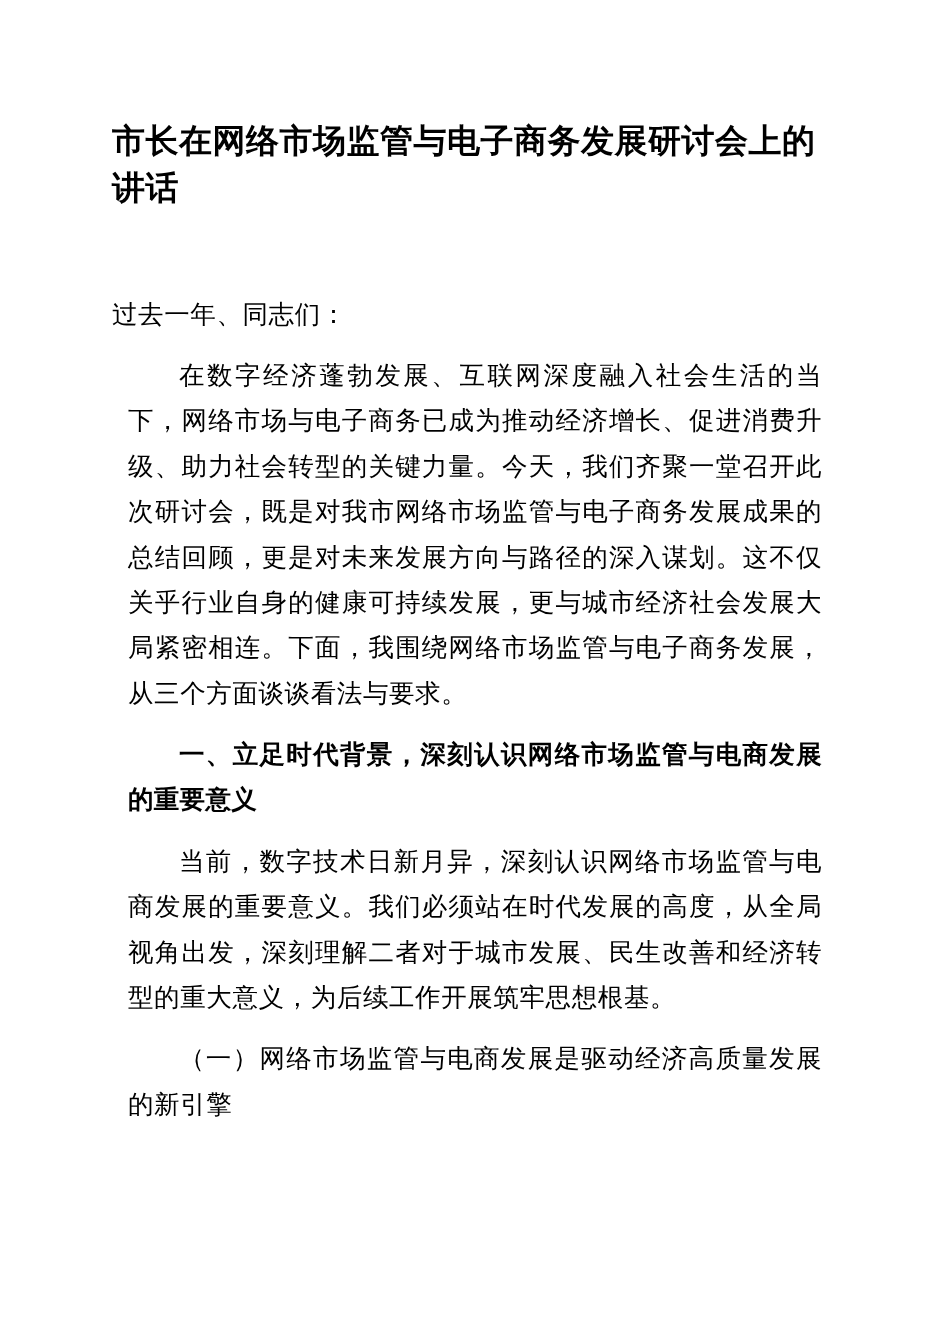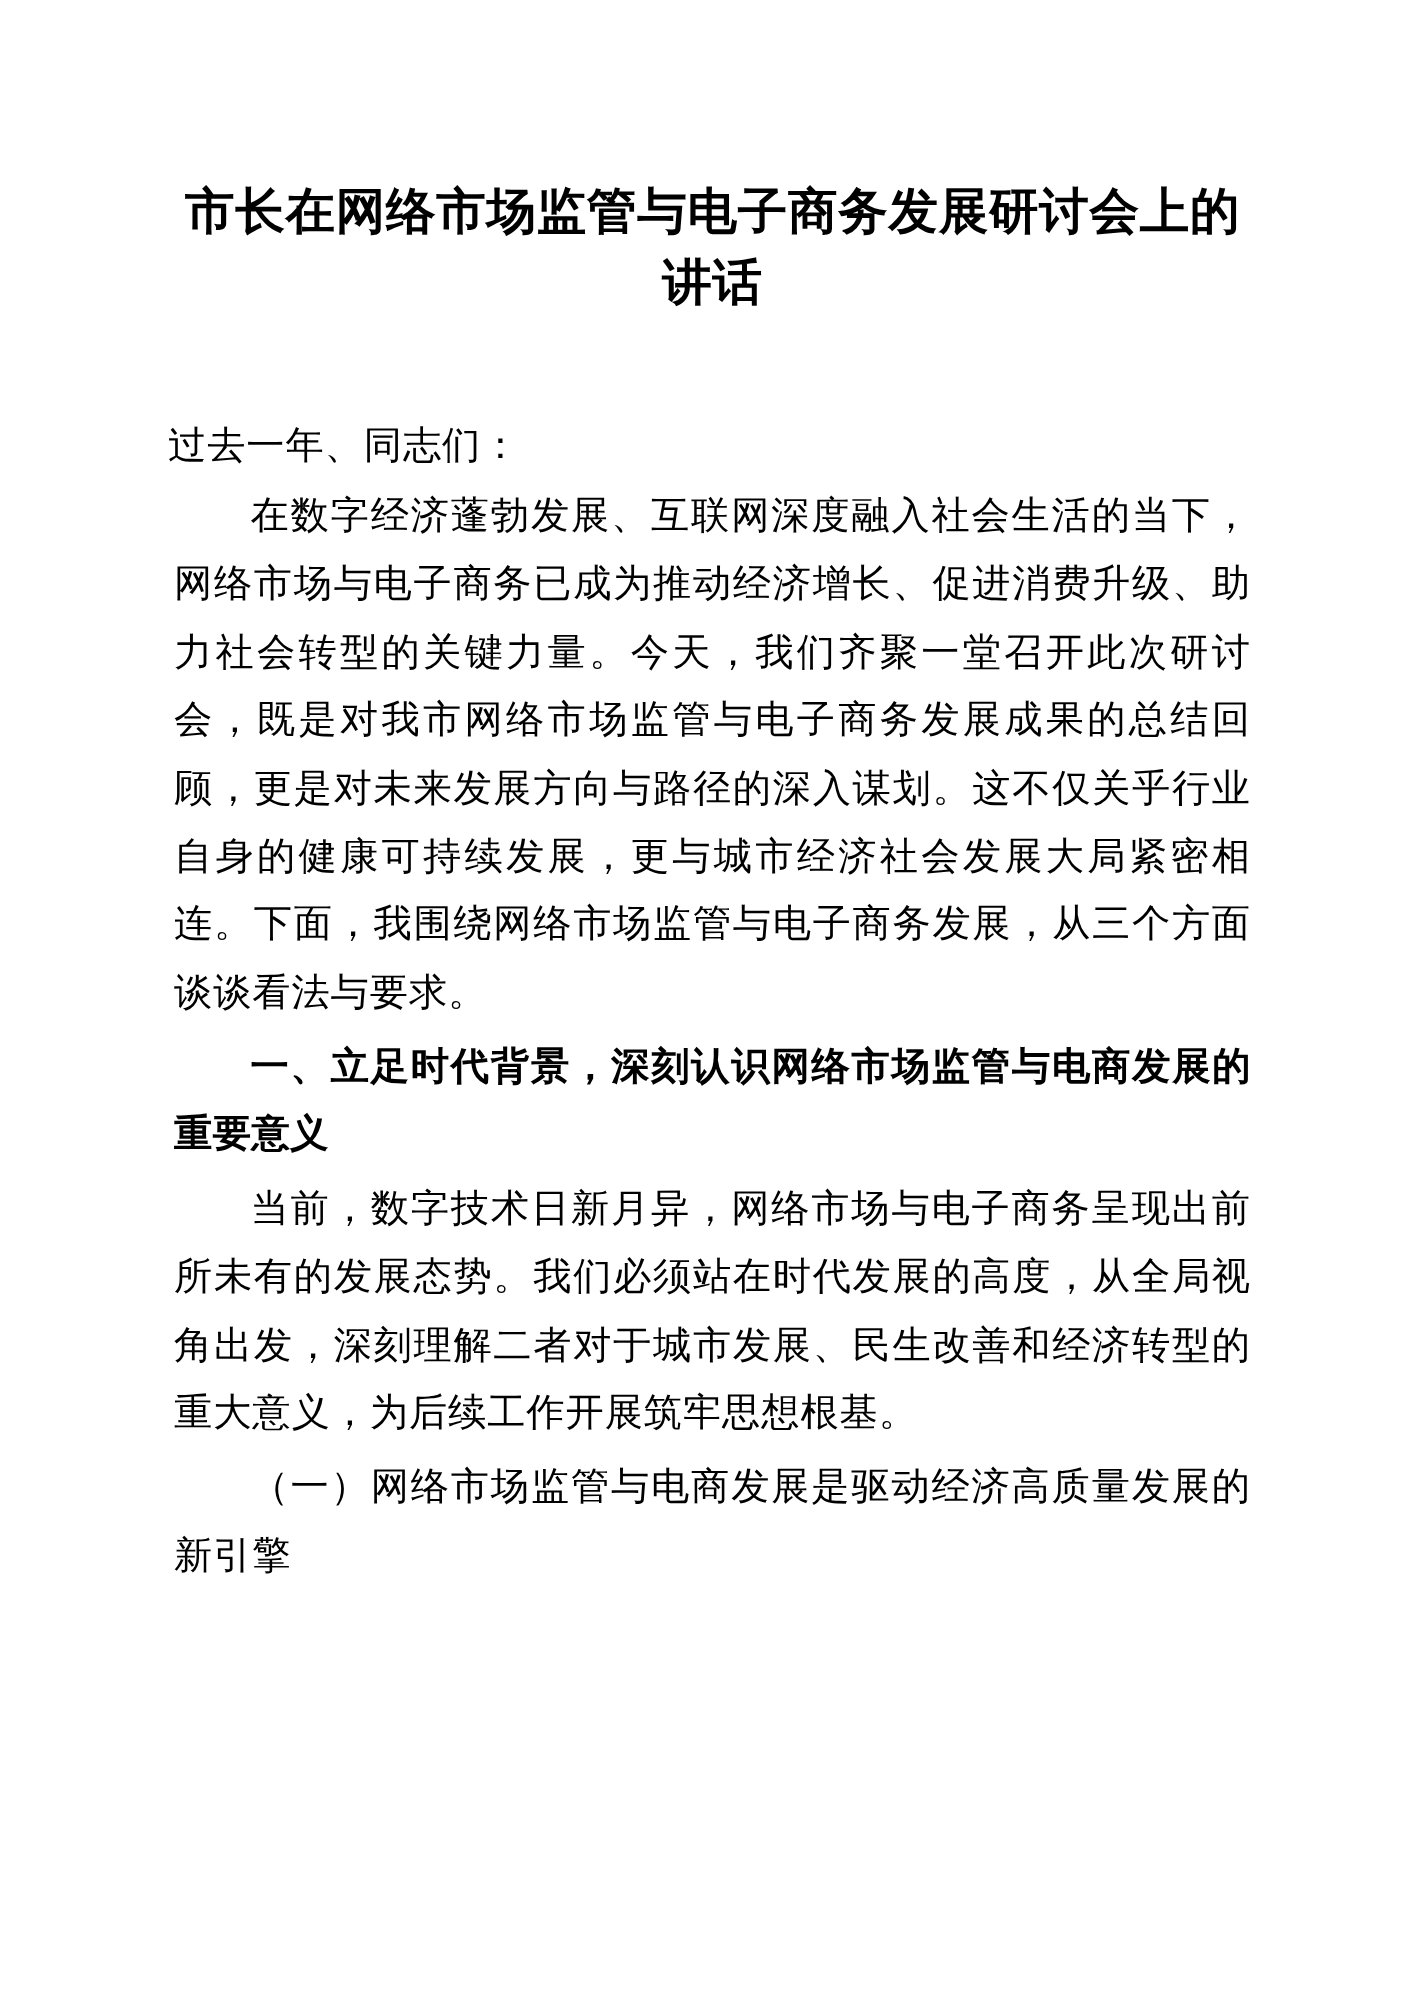--- a/index.html
+++ b/index.html
@@ -20,23 +20,23 @@
     box-sizing: border-box;
     padding: 118px 112px 0 112px;
     background: #ffffff;
     position: relative;
   }
   .doc-title {
     font-family: "DejaVu Sans", "Liberation Sans", sans-serif;
     font-weight: bold;
     font-size: 33px;
     line-height: 1.42;
-    text-align: center;
+    text-align: left;
     letter-spacing: 0.5px;
-    margin: 0 0 62px 0;
+    margin: 0 0 80px 0;
     color: #000000;
   }
   .body-text {
     font-size: 25.5px;
     line-height: 1.78;
     text-align: justify;
     text-justify: inter-ideograph;
     margin: 0;
     letter-spacing: 0.6px;
   }
@@ -63,37 +63,36 @@
   .heading-2 {
     font-size: 25.5px;
     line-height: 1.78;
     text-indent: 2em;
     margin: 0;
     letter-spacing: 0.6px;
     text-align: justify;
     text-justify: inter-ideograph;
   }
   .para-block > p {
-    margin: 4px;
-    font-family: Liberation Mono, monospace;
+    margin: 16px;
   }
 </style>
 </head>
 <body>
 
 <div class="page">
 
   <h1 class="doc-title">市长在网络市场监管与电子商务发展研讨会上的讲话</h1>
 
   <p class="salutation">过去一年、同志们：</p>
 
   <div class="para-block">
     <p class="body-text indent">在数字经济蓬勃发展、互联网深度融入社会生活的当下，网络市场与电子商务已成为推动经济增长、促进消费升级、助力社会转型的关键力量。今天，我们齐聚一堂召开此次研讨会，既是对我市网络市场监管与电子商务发展成果的总结回顾，更是对未来发展方向与路径的深入谋划。这不仅关乎行业自身的健康可持续发展，更与城市经济社会发展大局紧密相连。下面，我围绕网络市场监管与电子商务发展，从三个方面谈谈看法与要求。</p>
 
     <p class="heading-1">一、立足时代背景，深刻认识网络市场监管与电商发展的重要意义</p>
 
-    <p class="body-text indent">当前，数字技术日新月异，网络市场与电子商务呈现出前所未有的发展态势。我们必须站在时代发展的高度，从全局视角出发，深刻理解二者对于城市发展、民生改善和经济转型的重大意义，为后续工作开展筑牢思想根基。</p>
+    <p class="body-text indent">当前，数字技术日新月异，深刻认识网络市场监管与电商发展的重要意义。我们必须站在时代发展的高度，从全局视角出发，深刻理解二者对于城市发展、民生改善和经济转型的重大意义，为后续工作开展筑牢思想根基。</p>
 
     <p class="heading-2">（一）网络市场监管与电商发展是驱动经济高质量发展的新引擎</p>
 
   </div>
 
 </div>
 
 </body></html>

